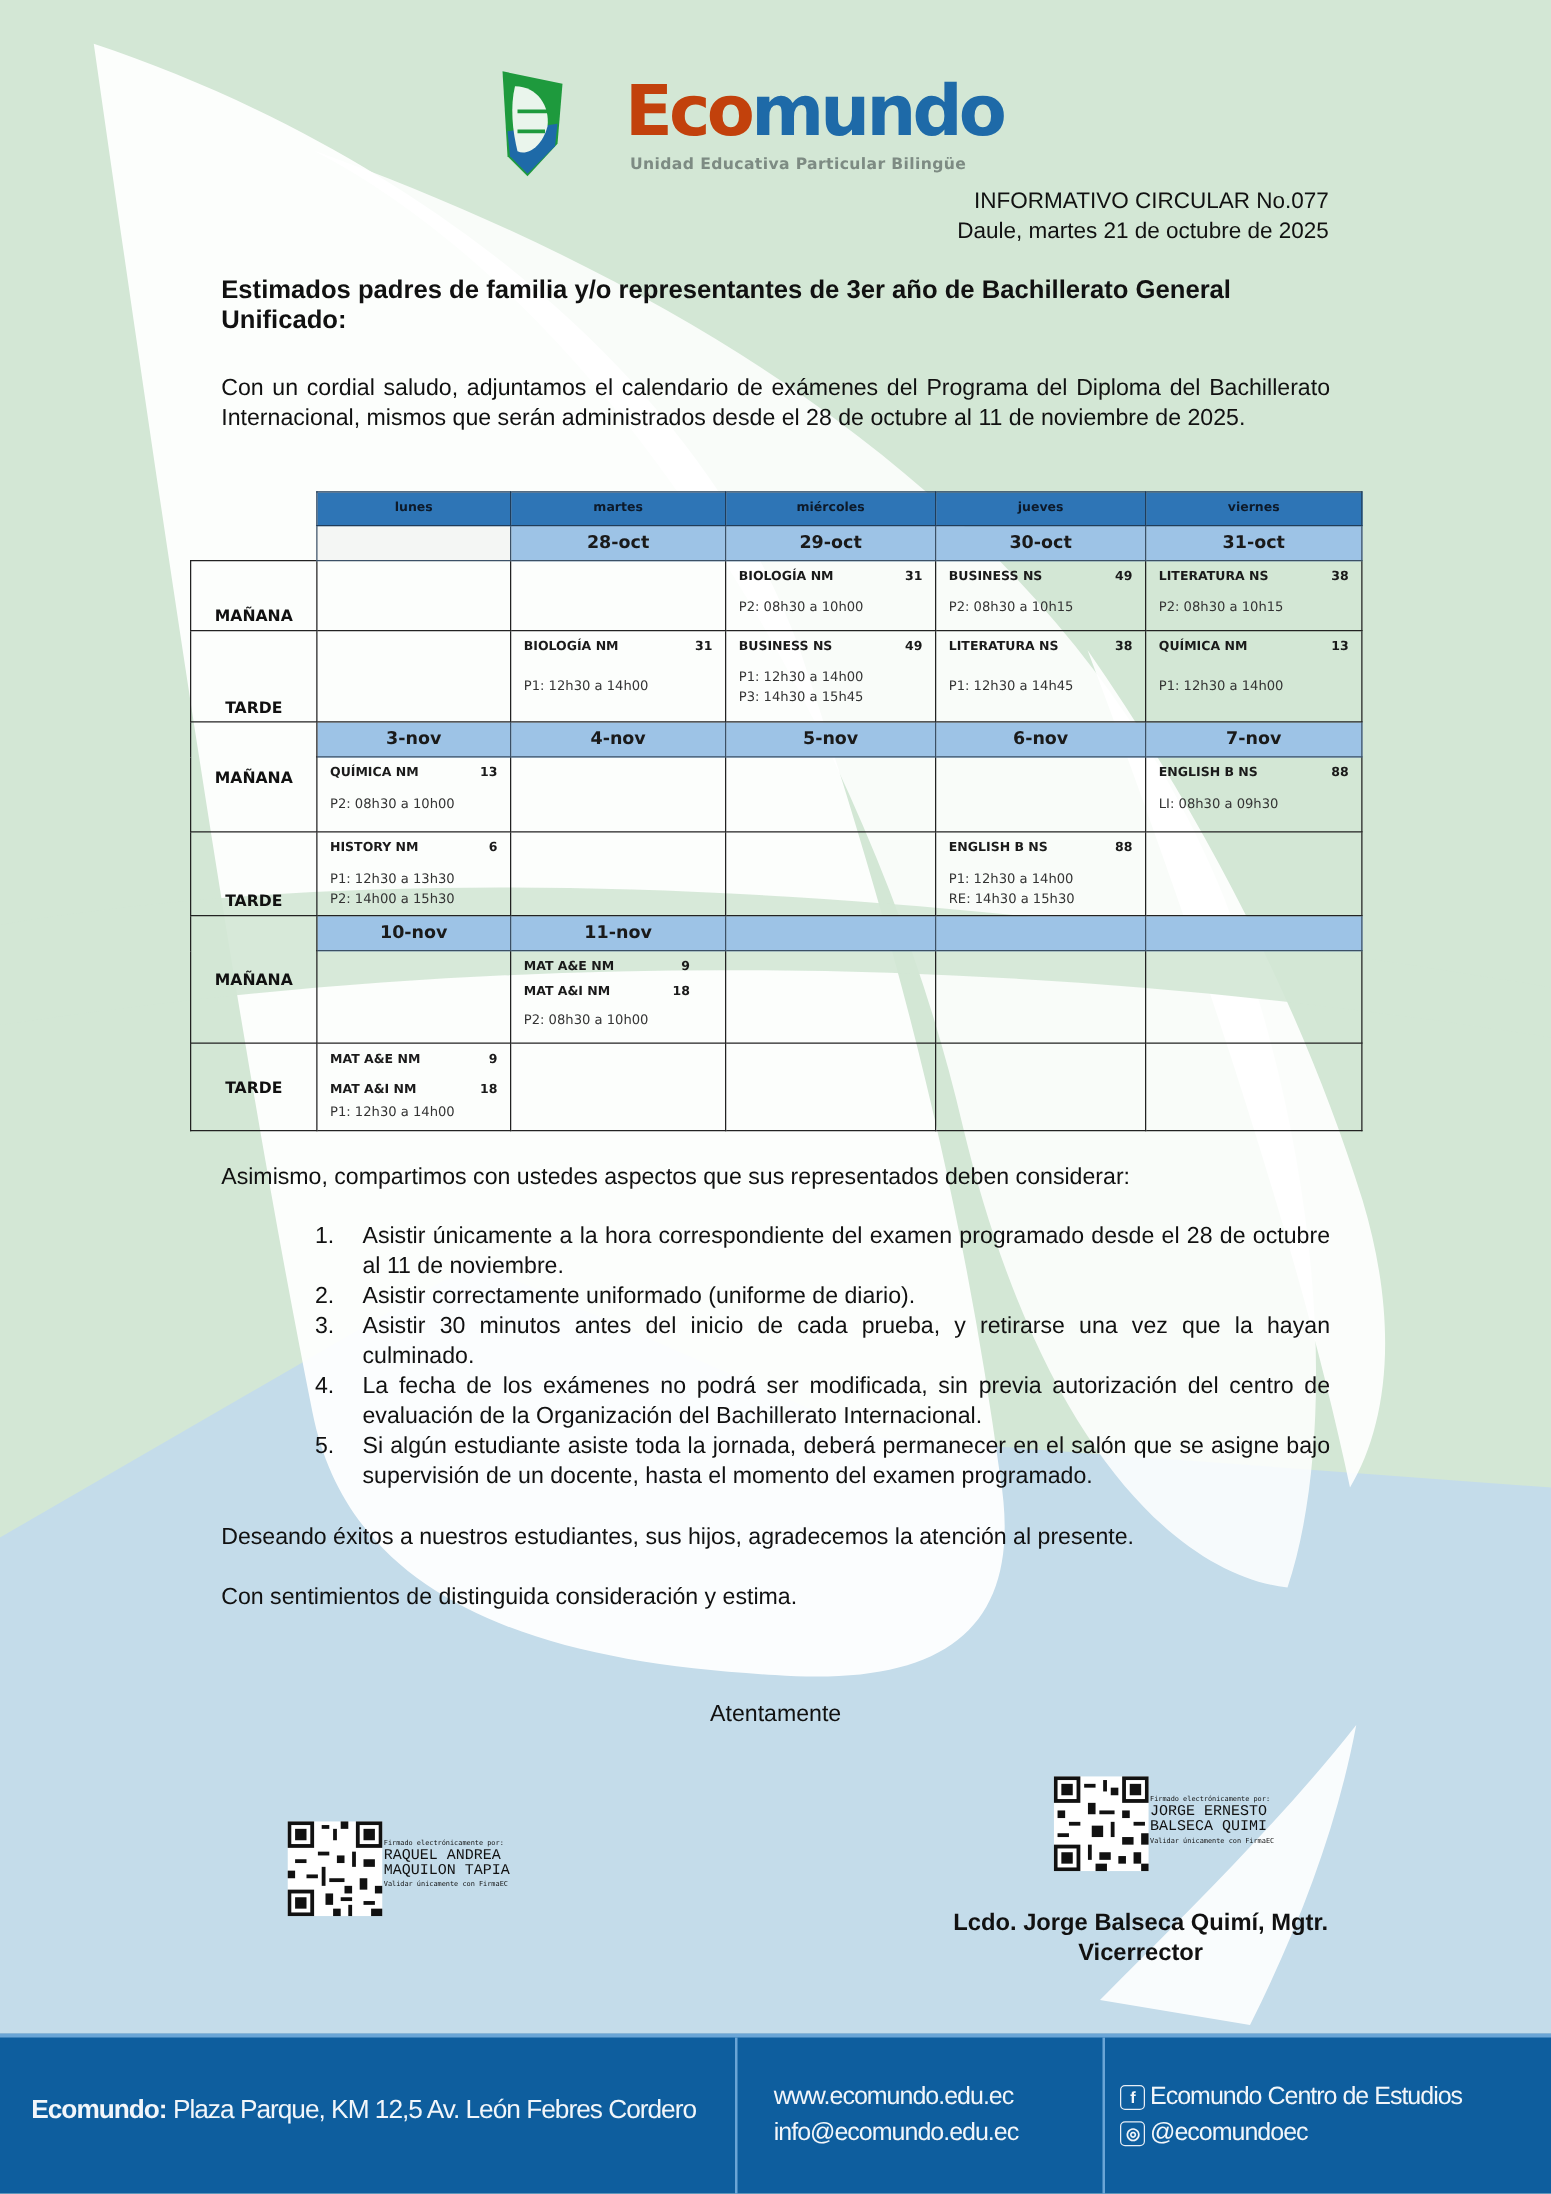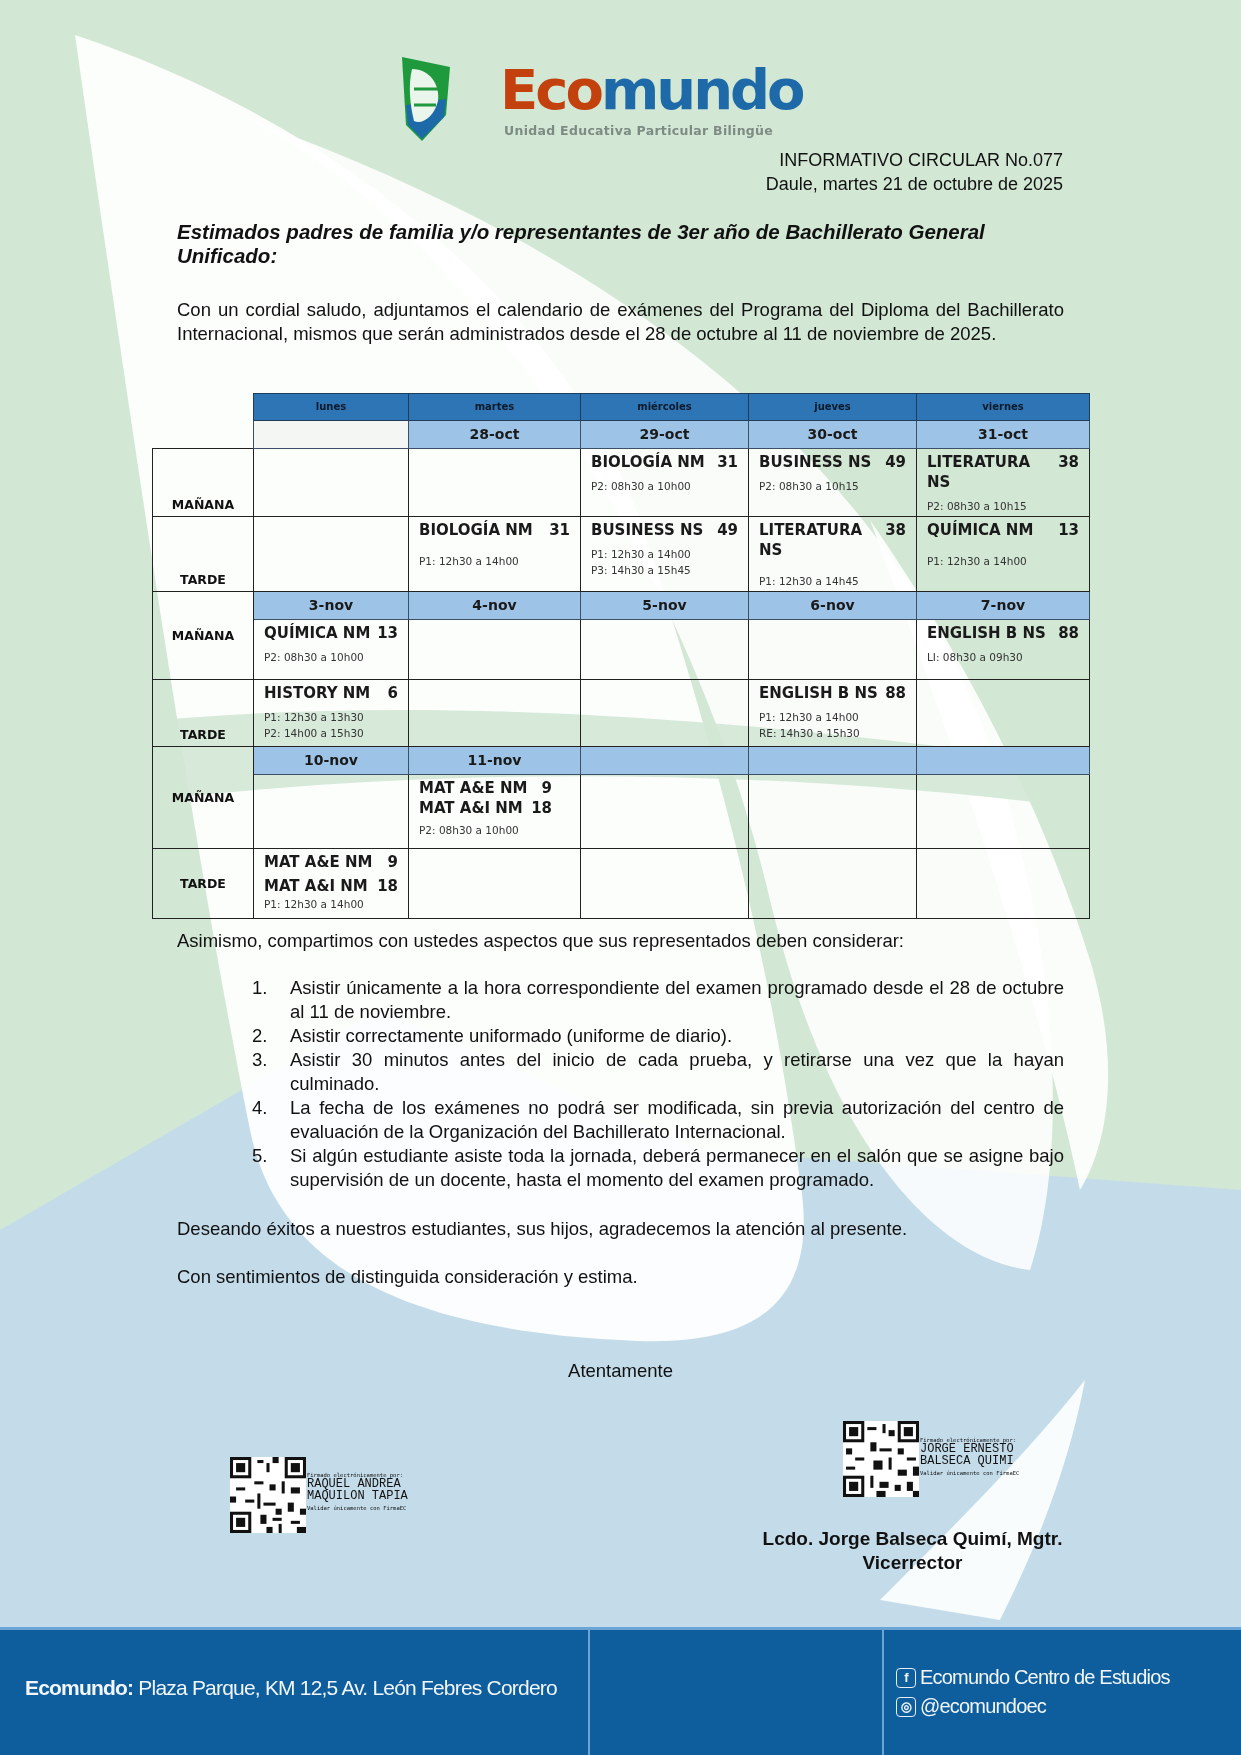--- a/index.html
+++ b/index.html
@@ -11,36 +11,36 @@
   
   .logo { position: absolute; left: 400px; top: 55px; width: 420px; height: 95px; }
   .logo-shield { position: absolute; left: 0; top: 0; width: 52px; height: 88px; }
   .logo-word { position: absolute; left: 100px; top: 4px; font-family: "DejaVu Sans", sans-serif; font-weight: bold; font-size: 56px; letter-spacing: -3px; line-height: 62px; }
   .logo-word .eco { color: #c2410c; }
   .logo-word .mundo { color: #1e6aa8; }
   .logo-sub { position: absolute; left: 104px; top: 68px; font-family: "DejaVu Sans", sans-serif; font-weight: bold; font-size: 12.5px; color: #7d8b83; letter-spacing: 0.3px; }
 
   .circular { position: absolute; right: 178px; top: 148px; text-align: right; font-size: 18px; line-height: 24px; }
 
-  .greeting { position: absolute; left: 177px; top: 220px; width: 887px; font-size: 20.5px; font-weight: bold; font-style: italic; line-height: 24px; }
+  .greeting { position: absolute; left: 177px; top: 220px; width: 887px; font-size: 20.5px; font-weight: bold; line-height: 24px; }
   .intro { position: absolute; left: 177px; top: 298px; width: 887px; font-size: 18.5px; line-height: 24px; text-align: justify; }
 
   
   .sched { position: absolute; left: 152px; top: 393px; width: 937px; }
   table { border-collapse: collapse; width: 937px; table-layout: fixed; font-family: "DejaVu Sans", sans-serif; }
   td { border: 1.5px solid #222; vertical-align: top; padding: 0; background: transparent; }
   col.c0 { width: 101px; } col.c1 { width: 155px; } col.c2 { width: 172px; } col.c3 { width: 168px; } col.c4 { width: 168px; } col.c5 { width: 173px; }
   td.empty-corner { border: none; }
   td.day { background: #2e75b6; color: #0d1a2a; font-weight: bold; text-align: center; font-size: 10px; height: 26px; line-height: 26px; border-color: #1f3c5a; }
   td.date { background: #9dc3e6; color: #1a1a1a; font-weight: bold; text-align: center; font-size: 14px; height: 27px; line-height: 27px; border-color: #3b5066; }
   td.date.blank { background: #f4f6f4; }
   td.slot { font-weight: bold; font-size: 12.5px; text-align: center; vertical-align: bottom; padding-bottom: 4px; border-left: 1.5px solid #222; }
   td.slot.mid { vertical-align: middle; padding: 0; }
   td.cell { padding: 3px 10px 2px 10px; font-size: 12px; }
-  .exam { display: flex; justify-content: space-between; font-weight: bold; font-size: 15px; color: #1a1a1a; line-height: 20px; }
+  .exam { display: flex; justify-content: space-between; font-weight: bold; font-size: 10px; color: #1a1a1a; line-height: 20px; }
   .time { font-size: 10.5px; color: #333; line-height: 16px; }
   .time.gap { margin-top: 6px; }
   .time.gap2 { margin-top: 13px; }
   tr.r-a td { height: 56px; } tr.r-b td { height: 73px; } tr.r-c td { height: 60px; } tr.r-d td { height: 67px; } tr.r-e td { height: 74px; } tr.r-f td { height: 70px; }
 
   .p { position: absolute; left: 177px; font-size: 18.5px; line-height: 24px; }
   ol.items { position: absolute; left: 248px; top: 976px; width: 816px; font-size: 18.5px; line-height: 24px; list-style: none; }
   ol.items li { position: relative; padding-left: 42px; text-align: justify; }
   ol.items li .num { position: absolute; left: 4px; top: 0; }
 
@@ -386,20 +386,24 @@
     <div class="qr-small" style="margin-top:3px">Validar únicamente con FirmaEC</div>
   </div>
   <div class="sig" style="left:720px; width:385px; top:1527px;">
     <div>Lcdo. Jorge Balseca Quimí, Mgtr.</div>
     <div>Vicerrector</div>
   </div>
 
   <div class="footer">
     <div class="ft-addr"><b>Ecomundo:</b> <span>Plaza Parque, KM 12,5 Av. León Febres Cordero</span></div>
     <div class="ft-sep" style="left:588px"></div>
+    <div class="ft-web">
+      <div>www.ecomundo.edu.ec</div>
+      <div>info@ecomundo.edu.ec</div>
+    </div>
     <div class="ft-sep" style="left:882px"></div>
     <div class="ft-social">
       <div class="row">
           <span class="soc-icon">f</span>
           <span>Ecomundo Centro de Estudios</span>
         </div>
       <div class="row">
           <span class="soc-icon">◎</span>
           <span>@ecomundoec</span>
         </div>

